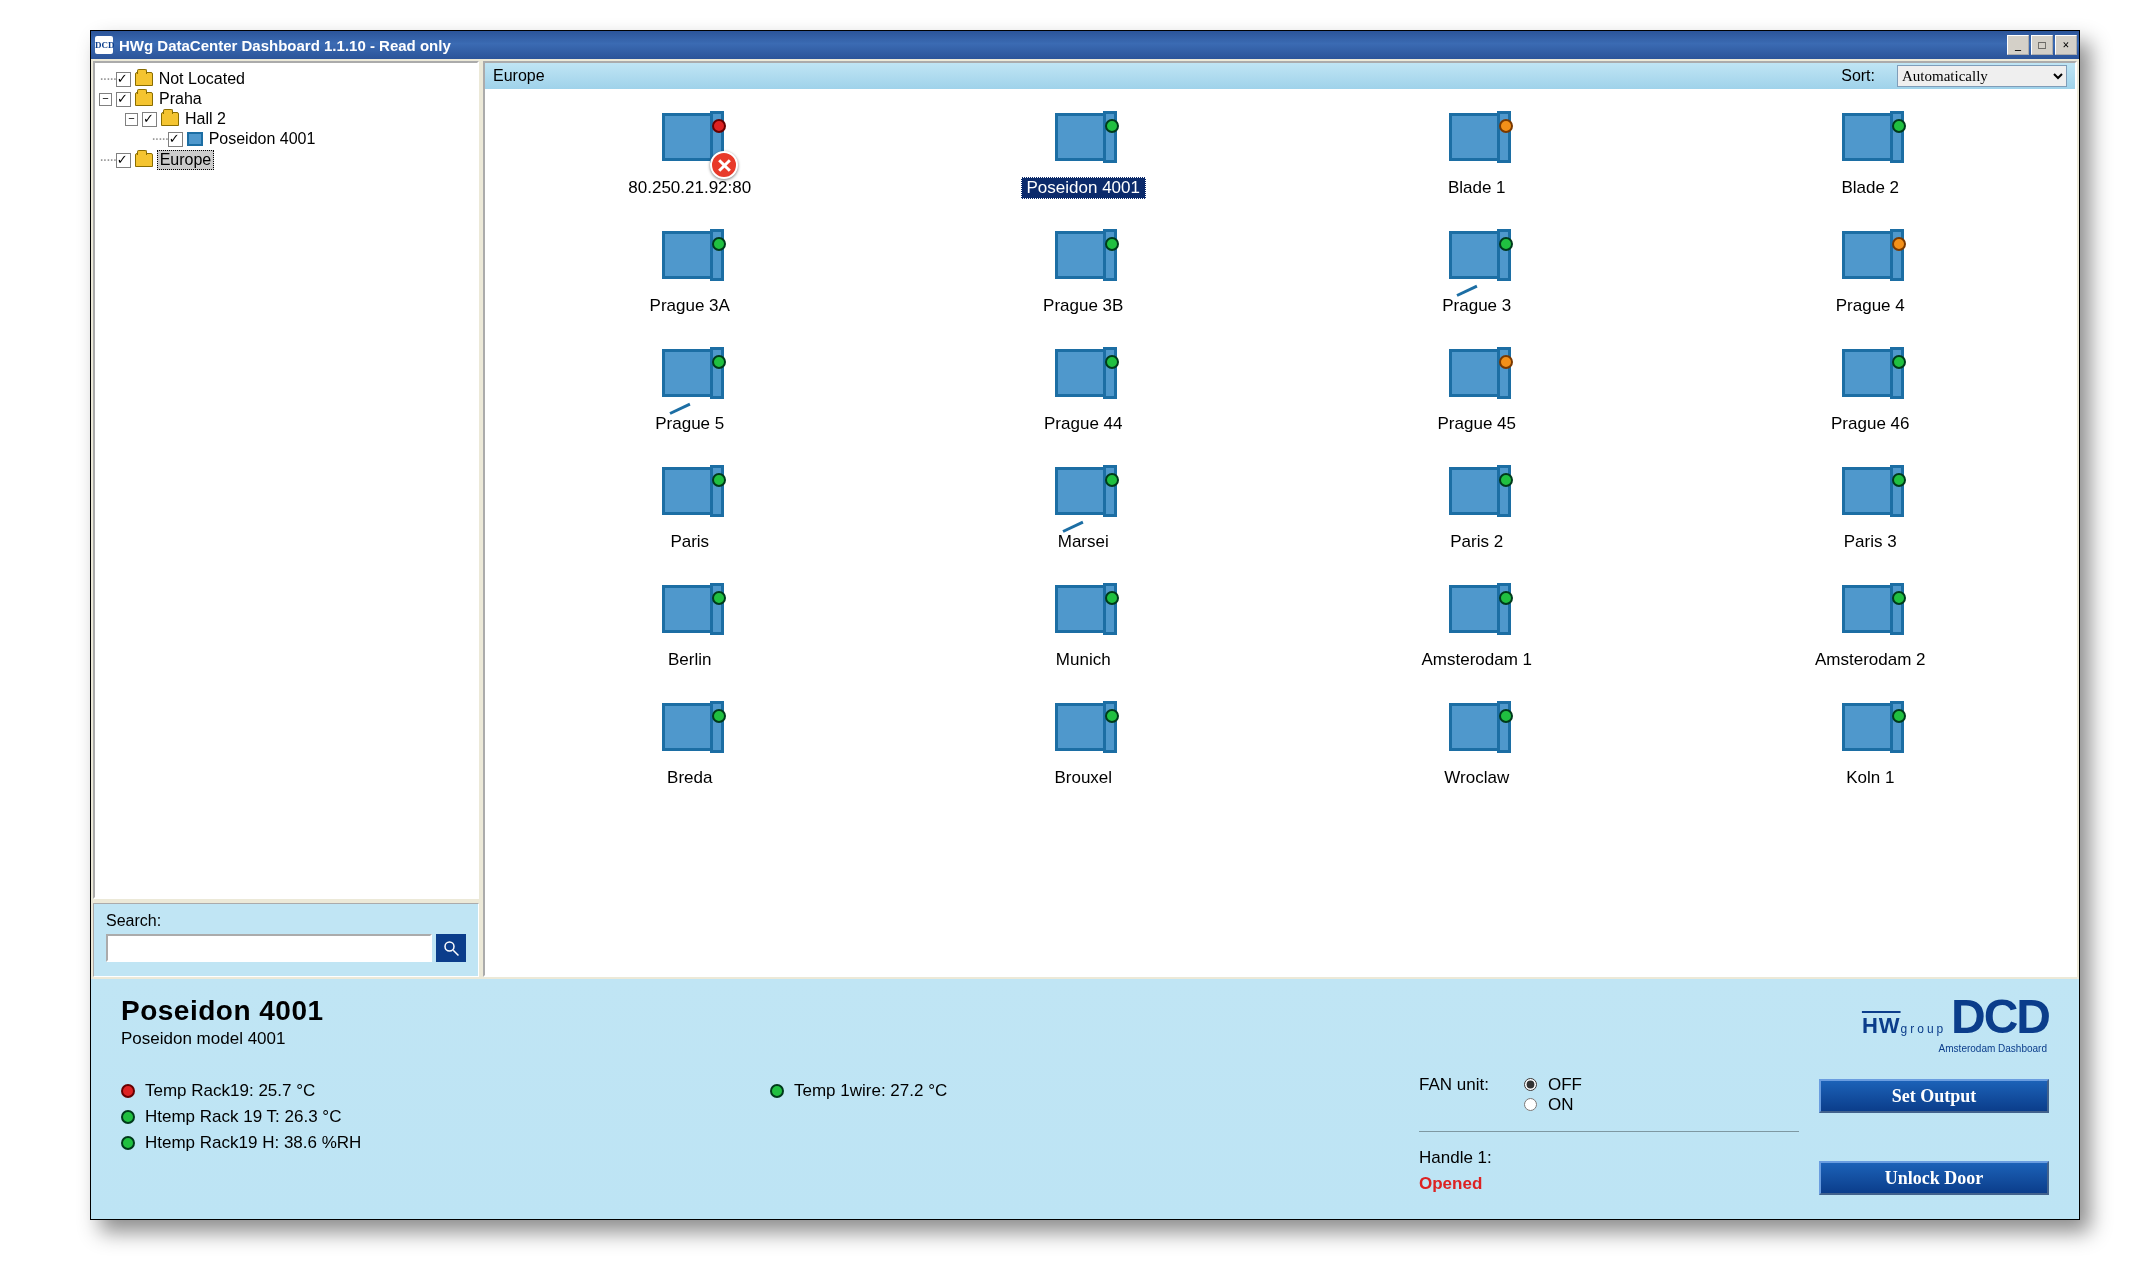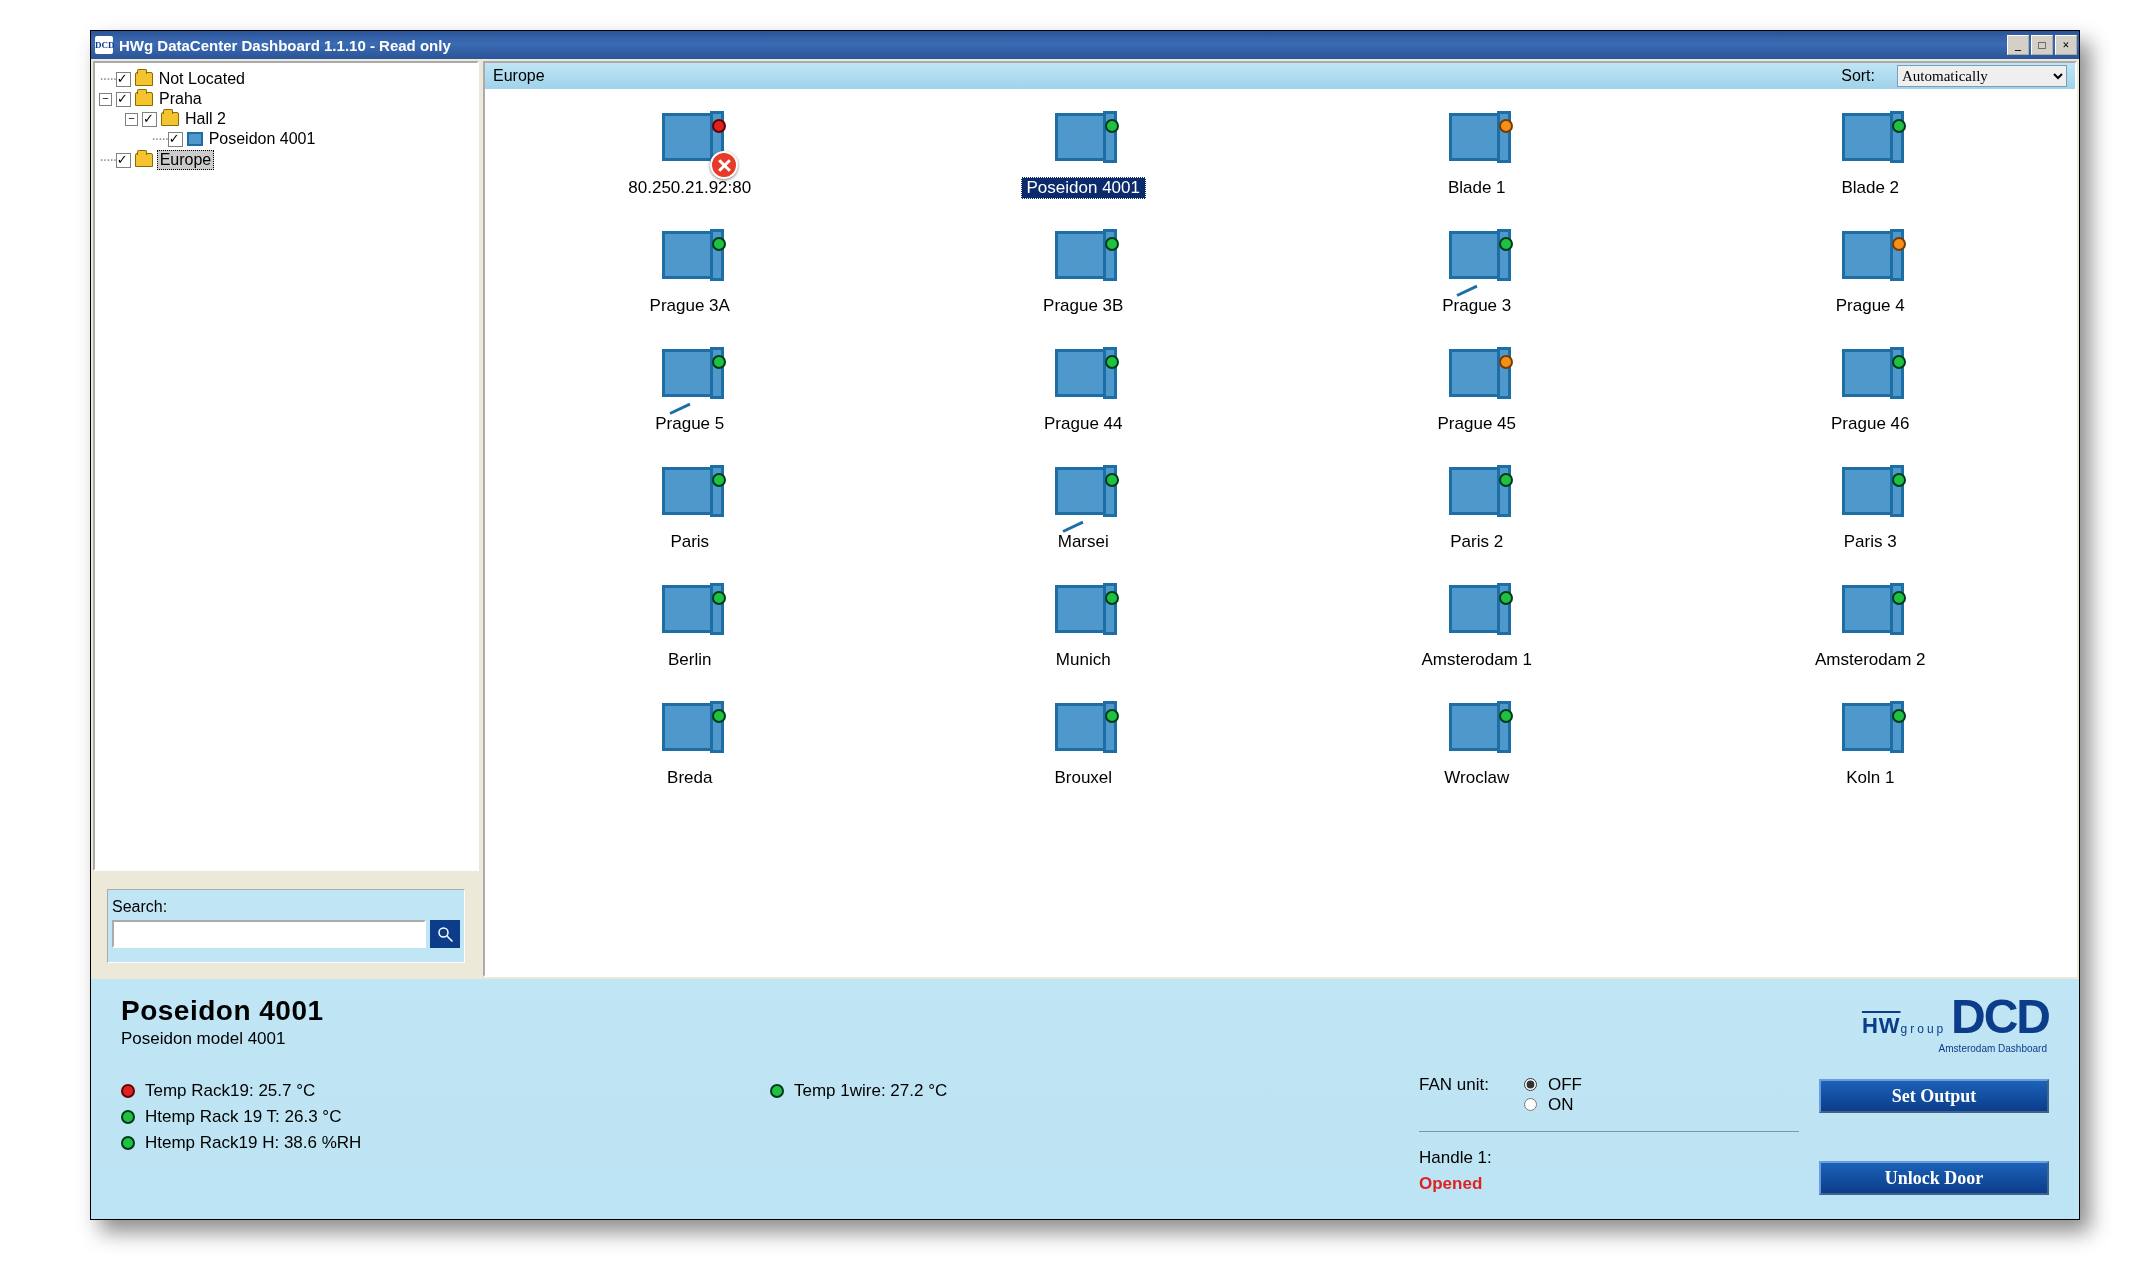--- a/index.html
+++ b/index.html
@@ -80,22 +80,22 @@
 .tw{width:13px;height:13px;border:1px solid #808080;background:#fff;line-height:9px;font-size:11px;text-align:center}
 .chk{width:15px;height:15px;border:1px solid #808080;background:#fff}
 .chk::after{content:"✓";display:block;font-size:13px;line-height:13px;margin-top:-1px}
 .folder{width:18px;height:14px;background:#f4c430;border:1px solid #8a6d00;border-radius:2px 2px 0 0;position:relative}
 .folder::before{content:"";position:absolute;top:-4px;left:1px;width:8px;height:4px;background:#f4c430;border:1px solid #8a6d00;border-bottom:none;border-radius:2px 2px 0 0}
 .mini-cab{width:16px;height:14px;background:var(--cab-blue);border:2px solid var(--cab-blue-dk)}
 .tree-label{padding:0 2px}
 .tree-label.sel{background:#ccc;border:1px dotted #000}
 .dots{color:#999;letter-spacing:-2px;margin-right:-4px}
 .searchbox{
-  grid-area:search;background:var(--panel-blue2);padding:8px 4px 14px;
-  border:1px inset #fff;margin:16px;font-size:16px;
+  grid-area:search;background:var(--panel-blue2);padding:8px 12px 14px;
+  border:1px inset #fff;margin:2px;font-size:16px;
 }
 .searchrow{display:flex;align-items:stretch;gap:4px;margin-top:4px}
 .searchrow input{
   flex:1;height:28px;border:2px inset #fff;padding:2px 4px;font:15px Tahoma
 }
 .icon-btn{
   width:30px;height:28px;background:#0b3d8b;display:flex;align-items:center;justify-content:center;color:#fff
 }
 .icon-btn svg{width:18px;height:18px;stroke:#fff;fill:none;stroke-width:2}
 .main{

